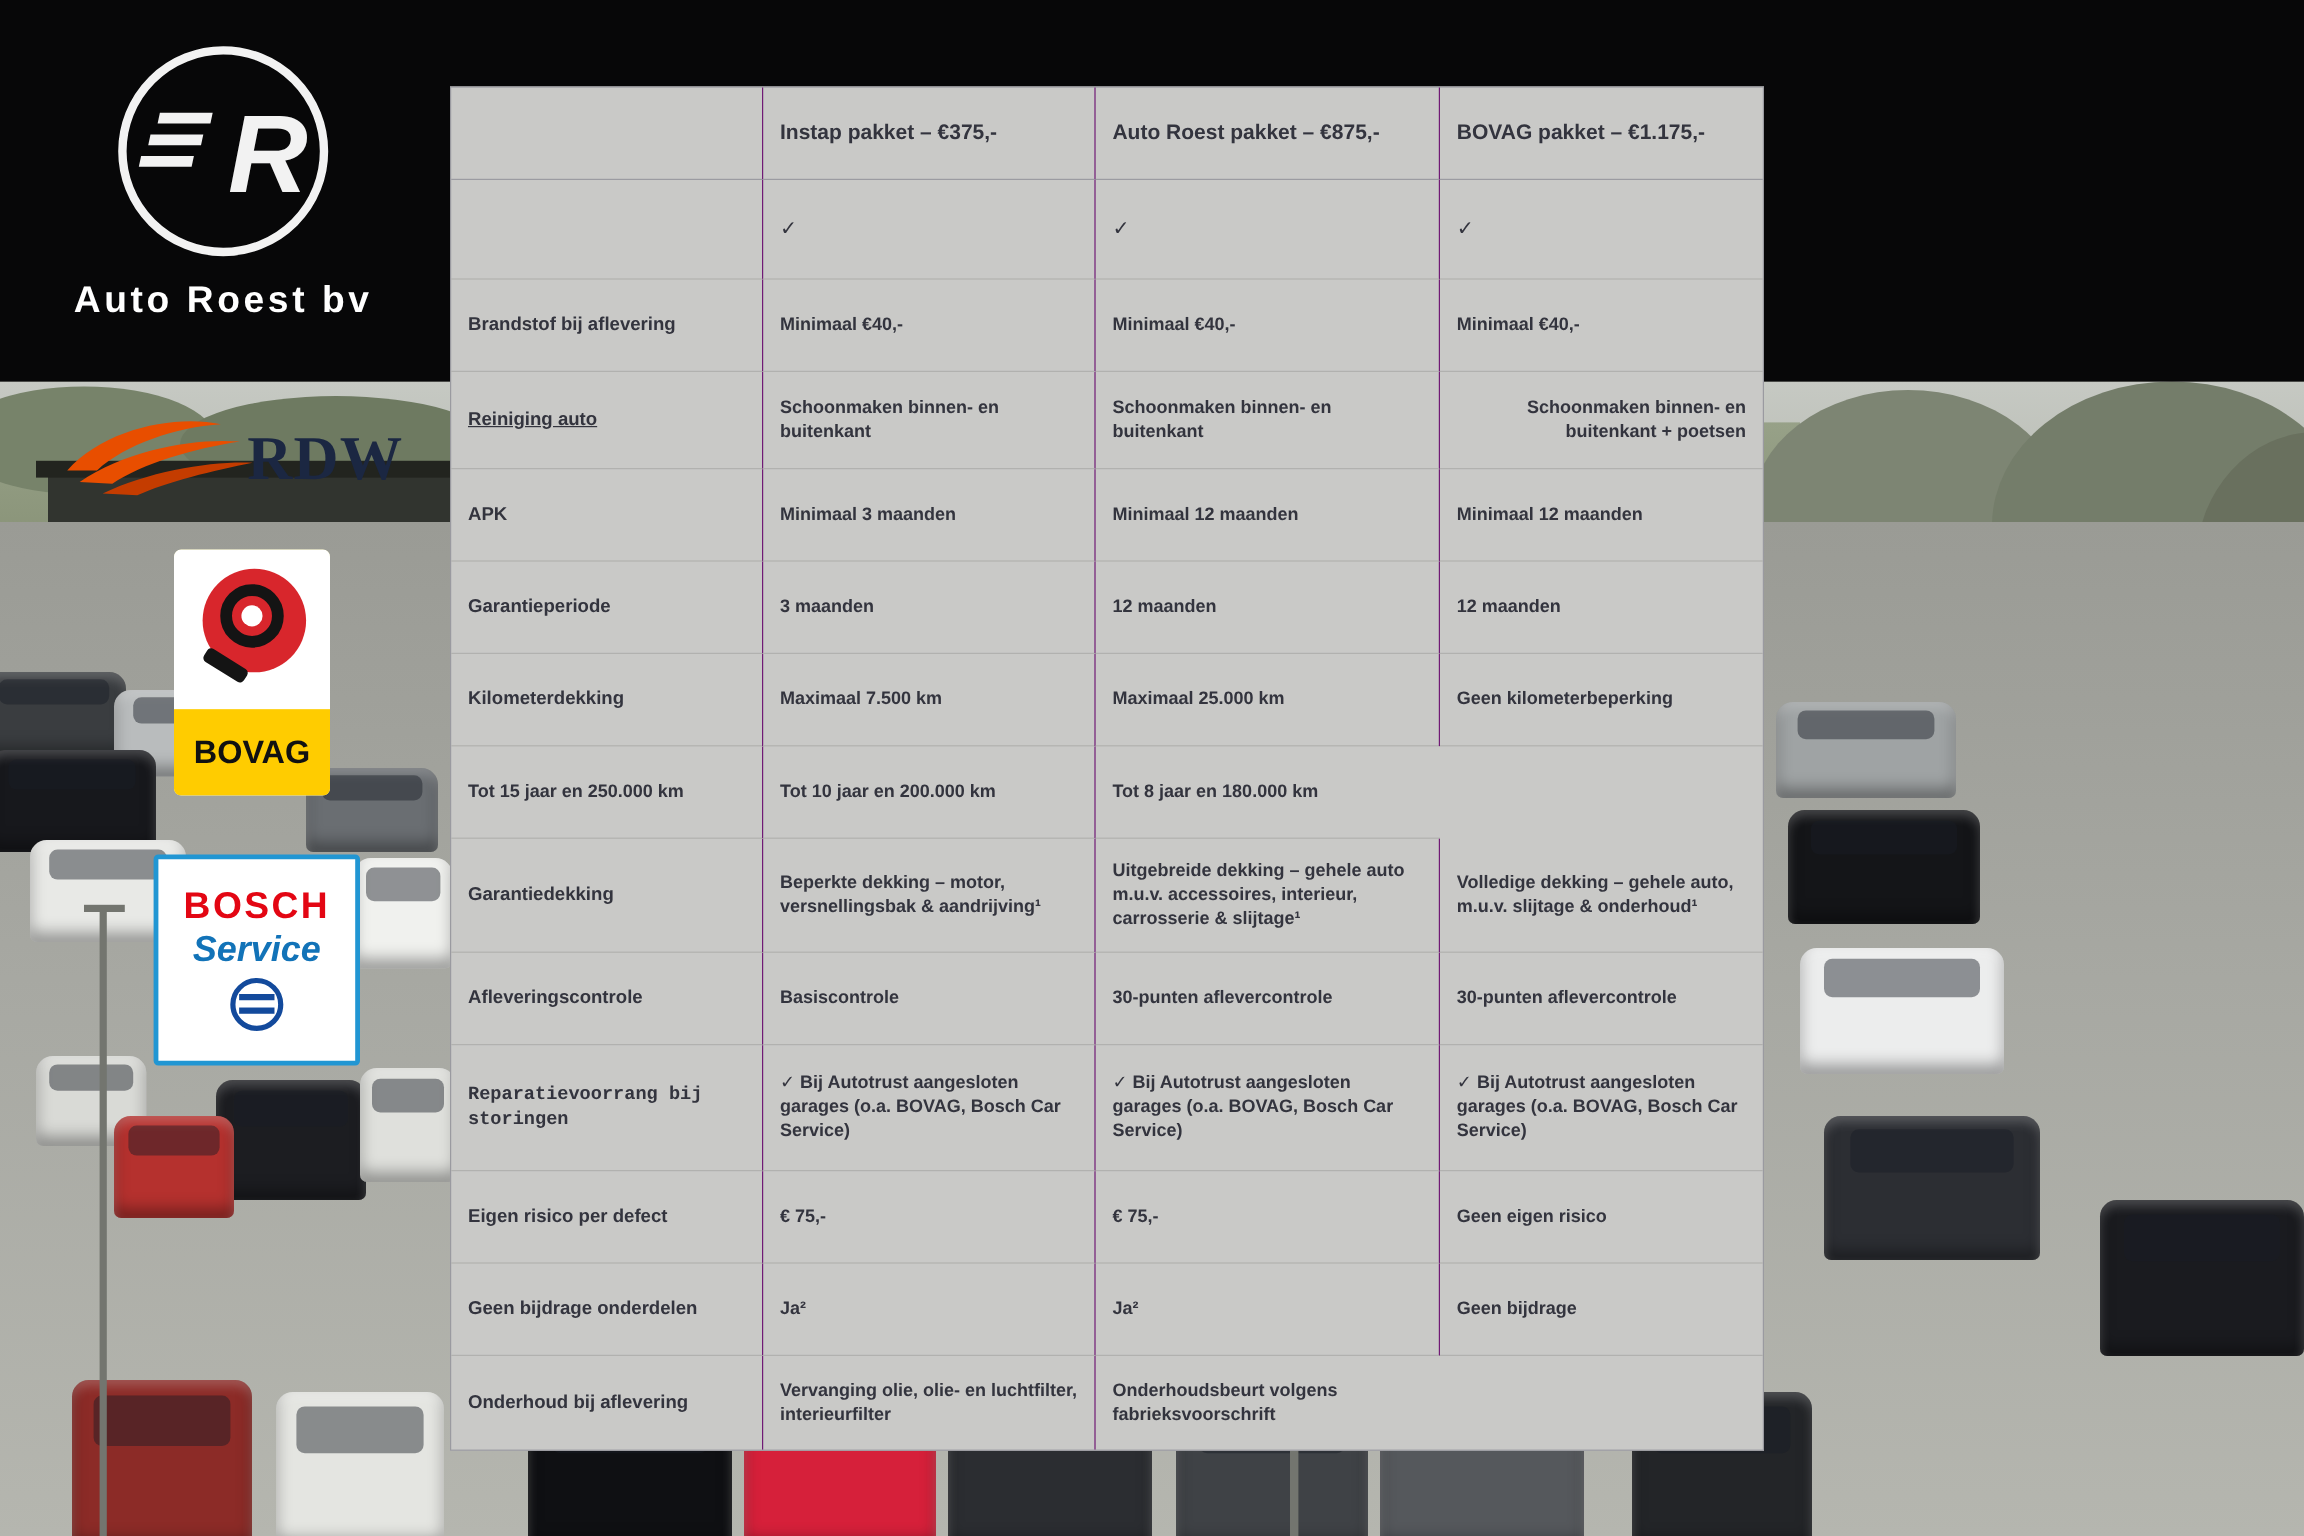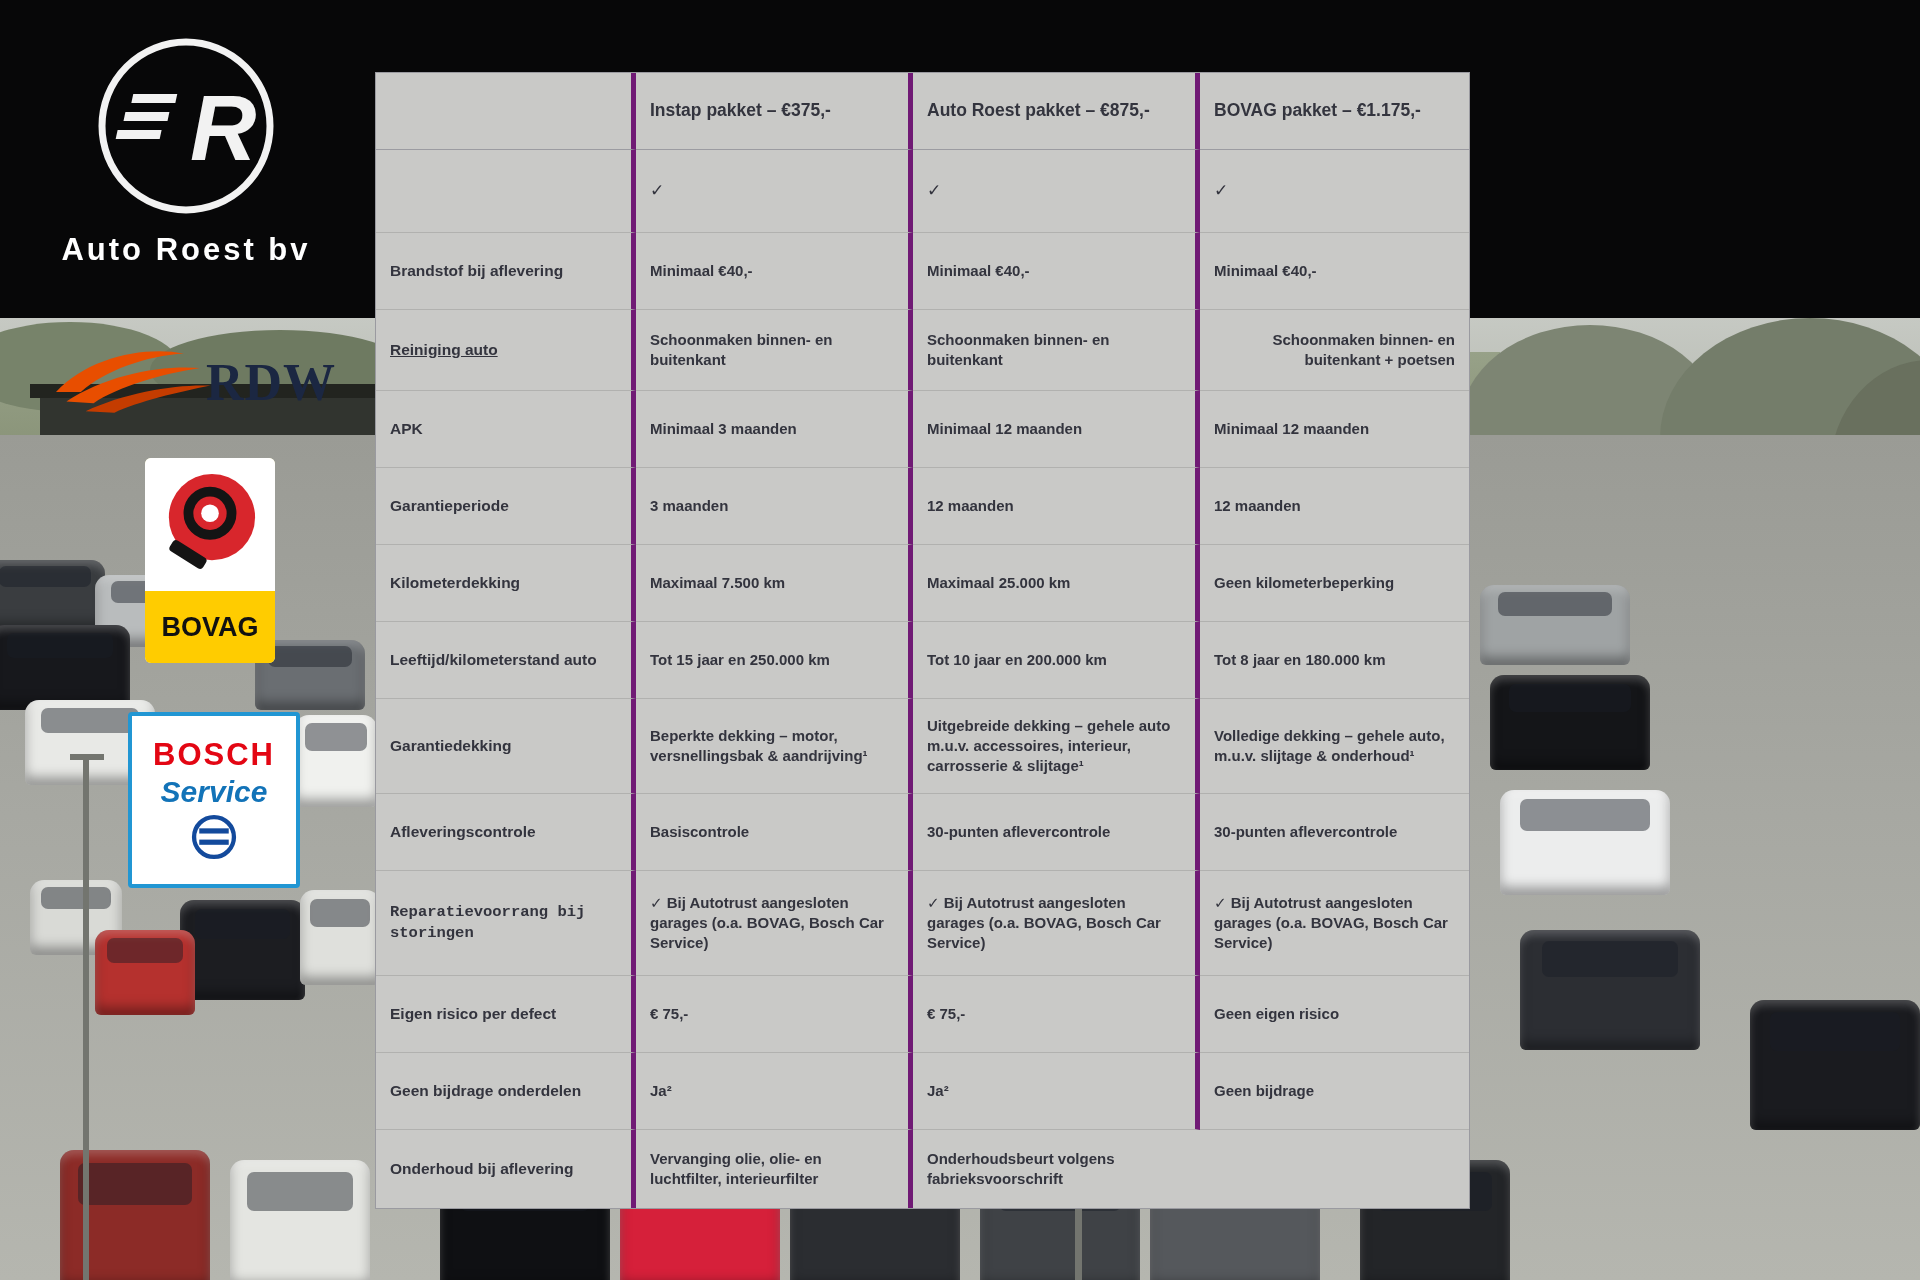--- a/index.html
+++ b/index.html
@@ -44,21 +44,21 @@
   .bosch{position:absolute;left:128px;top:712px;width:164px;height:168px;z-index:3;
          background:#fff;border:4px solid #2196d3;border-radius:4px;
          display:flex;flex-direction:column;align-items:center;justify-content:center;gap:2px;}
   .bosch-top{color:#e30613;font-weight:700;font-size:31px;letter-spacing:2px;}
   .bosch-bottom{color:#1273b8;font-weight:700;font-size:30px;font-style:italic;}
 
   
   .pkg-table{position:absolute;left:375px;top:72px;width:1093px;z-index:4;
              background:#c9c9c7;border:1px solid #9a9aa0;color:#33343e;}
   .trow{display:grid;grid-template-columns:260px 277px 287px 1fr;}
-  .cell{padding:8px 14px;border-right:5px solid #701a75;border-bottom:1px solid #b1b1af;
+  .cell{padding:8px 14px;border-right:1px solid #701a75;border-bottom:1px solid #b1b1af;
         display:flex;align-items:center;font-size:15px;font-weight:700;line-height:1.35;}
   .trow .cell:last-child{border-right:none;}
   .thead .cell{min-height:60px;font-size:17.5px;border-bottom:1px solid #9b9ba1;}
   .label-cell{font-size:15.5px;}
   .pkg-body .trow:last-child .cell{border-bottom:none;}
   .check{font-weight:600;font-size:17px;}
 </style>
 </head>
 <body>
 
@@ -211,21 +211,20 @@
           <div class="cell" style="min-height: 60px;">12 maanden</div>
           <div class="cell" style="min-height: 60px;">12 maanden</div>
         </div>
         <div class="trow">
           <div class="cell label-cell" style="min-height: 60px;">Kilometerdekking</div>
           <div class="cell" style="min-height: 60px;">Maximaal 7.500 km</div>
           <div class="cell" style="min-height: 60px;">Maximaal 25.000 km</div>
           <div class="cell" style="min-height: 60px;">Geen kilometerbeperking</div>
         </div>
         <div class="trow">
-          <div class="cell label-cell" style="min-height: 60px;">Leeftijd/kilometerstand auto</div>
           <div class="cell" style="min-height: 60px;">Tot 15 jaar en 250.000 km</div>
           <div class="cell" style="min-height: 60px;">Tot 10 jaar en 200.000 km</div>
           <div class="cell" style="min-height: 60px;">Tot 8 jaar en 180.000 km</div>
         </div>
         <div class="trow">
           <div class="cell label-cell" style="min-height: 78px;">Garantiedekking</div>
           <div class="cell" style="min-height: 78px;">Beperkte dekking – motor, versnellingsbak &amp; aandrijving¹</div>
           <div class="cell" style="min-height: 78px;">Uitgebreide dekking – gehele auto m.u.v. accessoires, interieur, carrosserie &amp; slijtage¹</div>
           <div class="cell" style="min-height: 78px;">Volledige dekking – gehele auto, m.u.v. slijtage &amp; onderhoud¹</div>
         </div>

